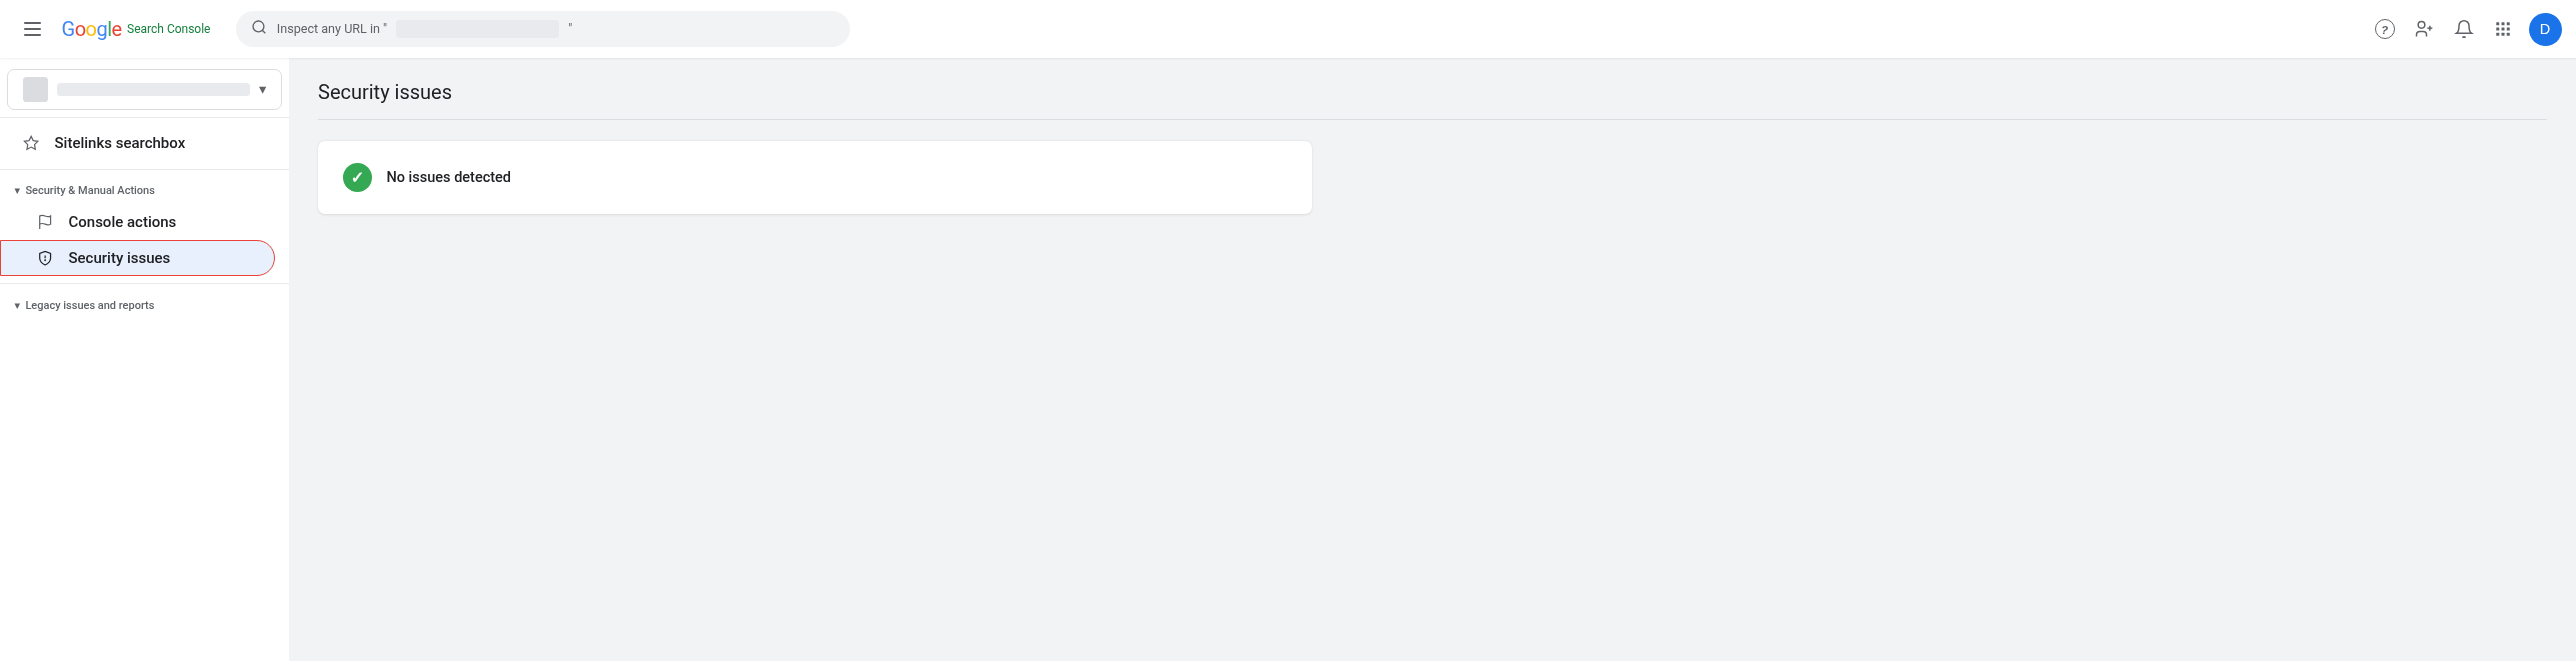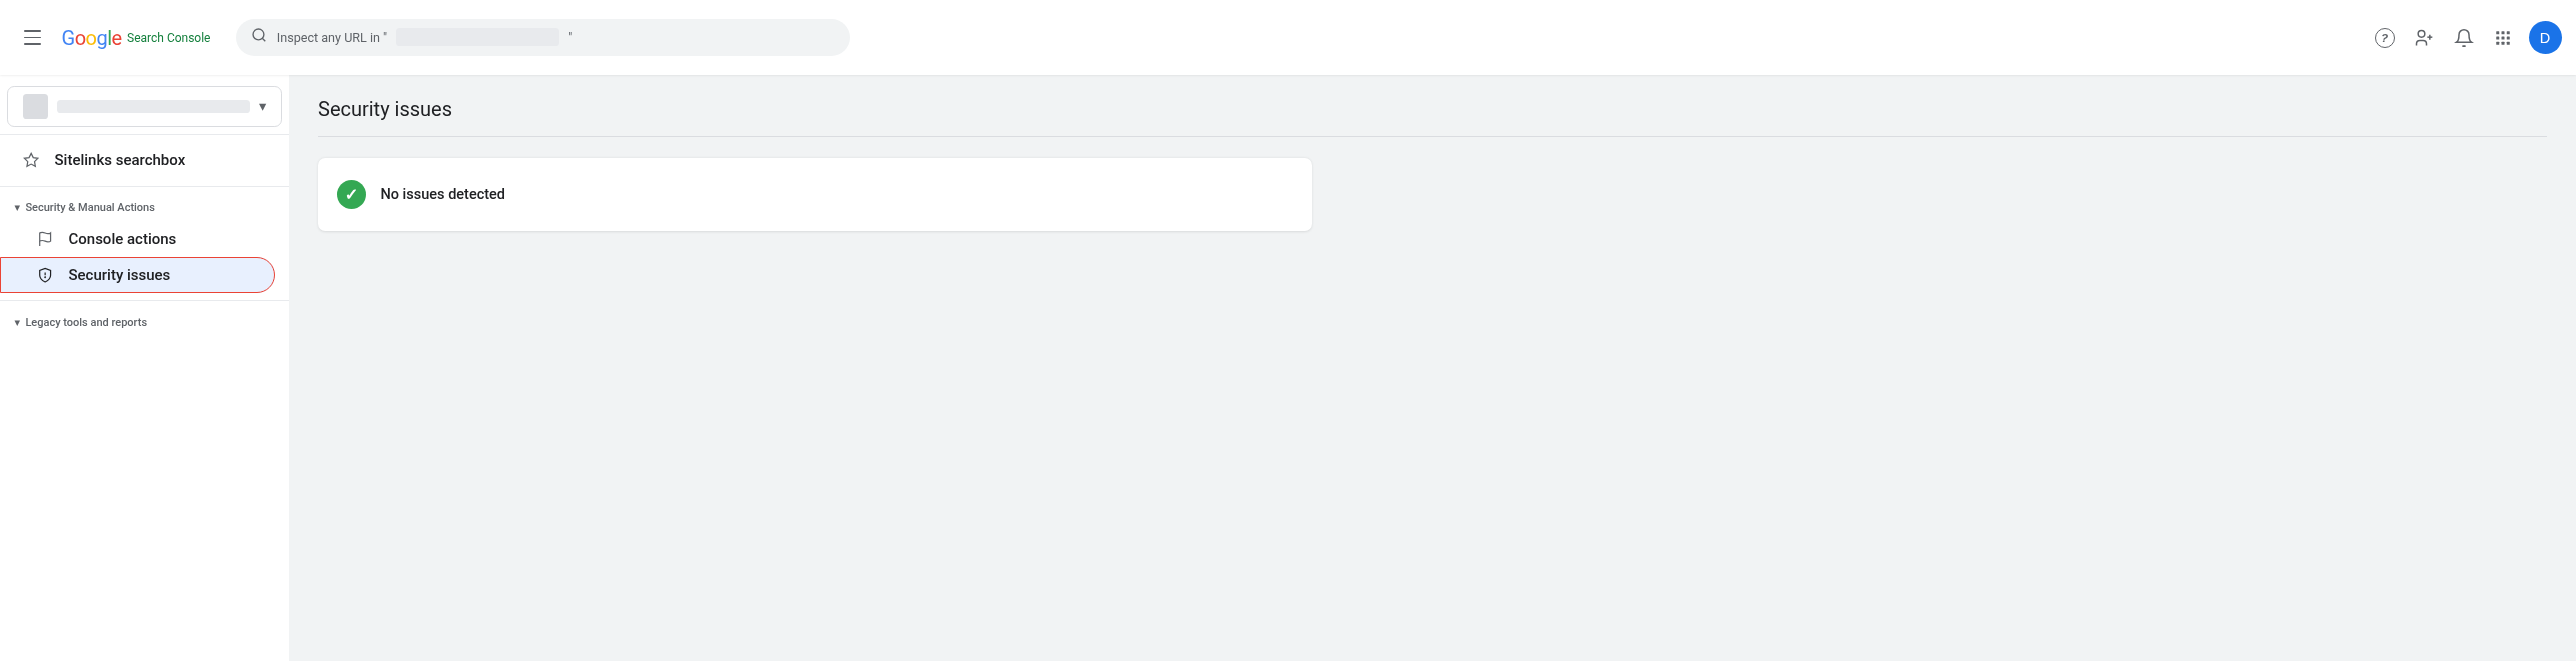--- a/index.html
+++ b/index.html
@@ -11,21 +11,21 @@
       height: 100vh;
       overflow: hidden;
     }
 
     
     .header {
       display: flex;
       align-items: center;
       background: #fff;
       padding: 0 14.5px;
-      height: 75px;
+      height: 58px;
       box-shadow: 0 0.9px 2.7px rgba(0,0,0,0.12);
       flex-shrink: 0;
       gap: 11px;
       z-index: 10;
     }
 
     .hamburger-btn {
       width: 36px;
       height: 36px;
       border-radius: 50%;
@@ -258,21 +258,21 @@
 
     .title-divider {
       height: 0.9px;
       background: #dadce0;
       margin-bottom: 22px;
     }
 
     .status-card {
       background: #fff;
       border-radius: 7.2px;
-      padding: 22px 19px;
+      padding: 22px 25px;
       display: flex;
       align-items: center;
       gap: 14.5px;
       box-shadow: 0 0.9px 2.7px rgba(0,0,0,0.1);
       max-width: 994px;
     }
 
     .check-icon {
       width: 29px;
       height: 29px;
@@ -425,21 +425,21 @@
           <circle cx="12" cy="15" r="0.5" fill="currentColor"></circle>
         </svg>
       </span>
       <span style="font-weight:500;color:#202124;">Security issues</span>
     </div>
 
     <div class="sidebar-divider" style="margin-top:7.2px;"></div>
 
     <div class="section-header">
       <span class="chevron-icon">▾</span>
-      <span>Legacy tools and reports</span>
+      <span>Legacy issues and reports</span>
     </div>
 
   </nav>
 
   <main class="content">
     <h1 class="page-title">Security issues</h1>
     <div class="title-divider"></div>
 
     <div class="status-card">
       <div class="check-icon"></div>

